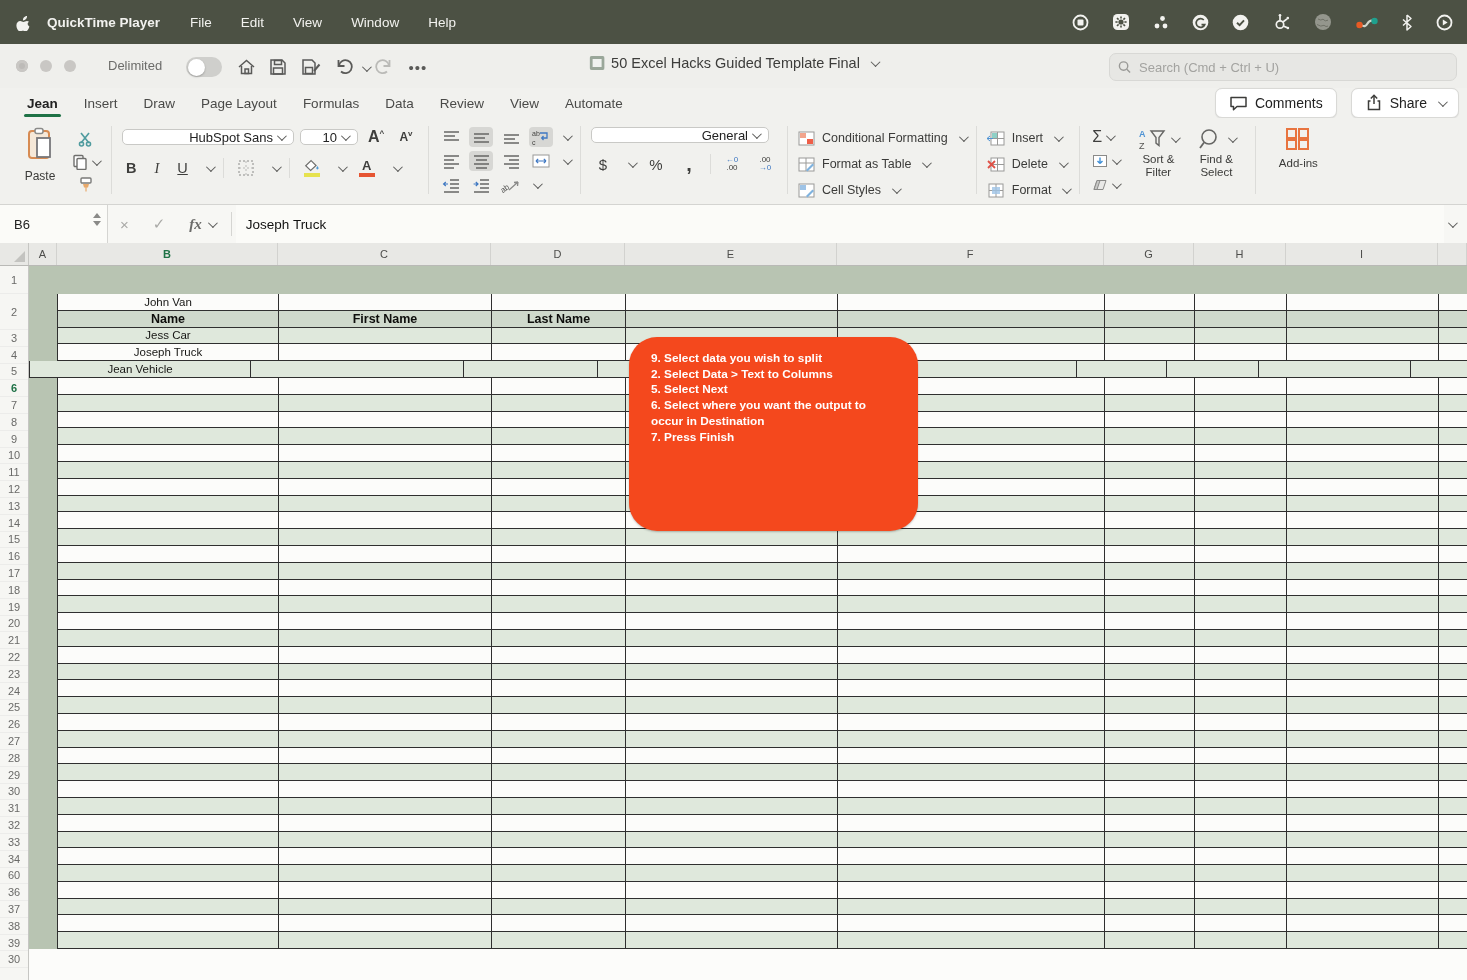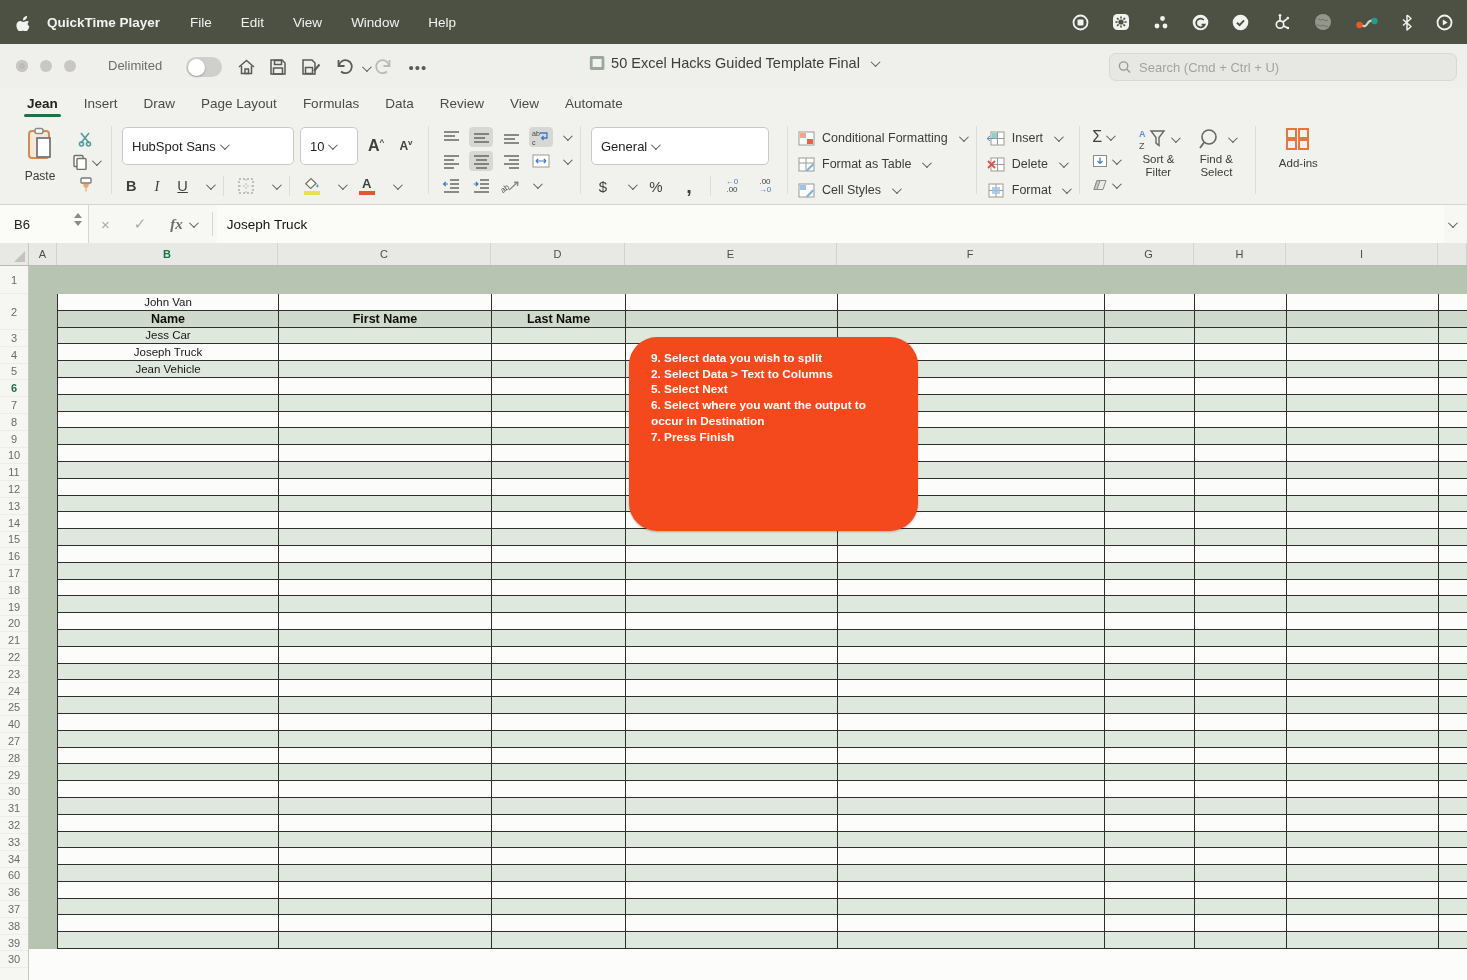--- a/index.html
+++ b/index.html
@@ -48,22 +48,22 @@
   .vdiv{width:1px;height:68px;background:#dcdcd9;margin:8px 10px 0 10px;flex:none;}
   .rgrp{flex:none;padding-top:9px;}
   .chev{display:inline-block;width:6px;height:6px;border-right:1.4px solid #5c5c5a;border-bottom:1.4px solid #5c5c5a;
     transform:rotate(45deg) translateY(-2px);margin-left:4px;flex:none;}
   .rlabel{font-size:12px;color:#3b3b39;}
   .paste-btn{display:inline-flex;flex-direction:column;align-items:center;gap:4px;width:52px;}
   .grp-clip{display:flex;}
   .clip-col{display:flex;flex-direction:column;gap:3px;margin-left:4px;margin-top:2px;}
   .mini{display:flex;align-items:center;justify-content:center;height:20px;min-width:24px;background:transparent;border:none;padding:0 2px;}
   .rrow{display:flex;align-items:center;gap:6px;margin-bottom:7px;}
-  .select{background:#fff;border:1px solid #c9c9c6;border-radius:5px;height:38px;display:flex;align-items:center;
-    padding:0 9px;font-size:13px;color:#222;justify-content:flex-start;box-sizing:border-box;}
+  .select{background:#fff;border:1px solid #c9c9c6;border-radius:5px;height:16px;display:flex;align-items:center;
+    padding:0 9px;font-size:13px;color:#222;justify-content:flex-end;box-sizing:border-box;}
   .font-select{width:172px;}
   .size-select{width:58px;}
   .fsz{font-size:14px;color:#3e3e3c;font-weight:600;position:relative;}
   .fsz sup{font-size:8px;position:relative;top:-4px;}
   .fmtbtn{font-size:14.5px;color:#3e3e3c;background:none;border:none;padding:0 4px;height:22px;display:flex;align-items:center;}
   .fmtbtn.b{font-weight:700;}
   .fmtbtn.i{font-style:italic;font-family:"Liberation Serif",serif;}
   .fmtbtn.u{text-decoration:underline;}
   .ficon-a{display:inline-block;font-size:13px;font-weight:600;color:#3e3e3c;line-height:12px;}
   .colorbar{display:block;width:16px;height:4px;margin-top:1px;}
@@ -80,21 +80,21 @@
   .stylerow .rlabel{font-size:12.5px;}
   .ed-wrap{display:flex;}
   .ed-col{display:flex;flex-direction:column;gap:4px;margin-right:8px;}
   .ed-col .mini{justify-content:flex-start;}
   .bigbtn{display:flex;flex-direction:column;align-items:center;width:58px;text-align:center;}
   .bigbtn .rlabel{font-size:11.5px;line-height:13px;margin-top:2px;white-space:pre-line;}
   .sigma{font-size:16px;color:#3e3e3c;}
   
   .fbar{position:absolute;left:0;top:205px;width:100%;height:38px;background:#f7f7f4;border-bottom:1px solid #c9c9c6;
     display:flex;align-items:center;}
-  .namebox{width:89px;height:100%;border-right:1px solid #d5d5d2;display:flex;align-items:center;box-sizing:border-box;
+  .namebox{width:108px;height:100%;border-right:1px solid #d5d5d2;display:flex;align-items:center;box-sizing:border-box;
     padding-left:14px;font-size:13px;color:#222;position:relative;background:#fbfbf8;}
   .stepper{position:absolute;right:6px;top:8px;display:flex;flex-direction:column;gap:3px;}
   .stepper i{width:0;height:0;border-left:4px solid transparent;border-right:4px solid transparent;}
   .stepper .up{border-bottom:5px solid #8a8a88;}
   .stepper .dn{border-top:5px solid #8a8a88;}
   .fbtn{background:none;border:none;color:#a9a9a6;font-size:15px;display:flex;align-items:center;padding:0 12px;height:100%;}
   .fbtn.fx{color:#6c6c6a;font-family:"Liberation Serif",serif;font-style:italic;font-size:15px;font-weight:600;}
   .fdiv{width:1px;height:24px;background:#d5d5d2;margin:0 4px;}
   .finput{flex:1;height:100%;display:flex;align-items:center;padding-left:10px;font-size:13.5px;color:#111;background:#fbfbf8;}
   .fbar-expand{margin-right:12px;}
@@ -297,20 +297,37 @@
         <span class="rtab active">Jean</span>
         <span class="rtab">Insert</span>
         <span class="rtab">Draw</span>
         <span class="rtab">Page Layout</span>
         <span class="rtab">Formulas</span>
         <span class="rtab">Data</span>
         <span class="rtab">Review</span>
         <span class="rtab">View</span>
         <span class="rtab">Automate</span>
       </nav>
+    <div class="tab-actions">
+      <button class="pillbtn">
+        <svg width="19" height="17" viewBox="0 0 19 17" fill="none" stroke="#3c3c3a" stroke-width="1.5">
+            <path d="M2 2.5 H17 V11.5 H8 L4.5 14.8 V11.5 H2 Z" stroke-linejoin="round"></path>
+          </svg>
+        <span>Comments</span>
+      </button>
+      <button class="pillbtn">
+        <svg width="18" height="18" viewBox="0 0 18 18" fill="none" stroke="#3c3c3a" stroke-width="1.5">
+            <path d="M5.5 7 H3.5 V15.5 H14.5 V7 H12.5"></path>
+            <path d="M9 1.5 V10"></path>
+            <path d="M5.8 4.5 L9 1.3 L12.2 4.5"></path>
+          </svg>
+        <span>Share</span>
+        <span class="chev"></span>
+      </button>
+    </div>
   </div>
 
   <div class="ribbon">
     <div class="rgrp grp-clip">
       <div class="paste-btn">
         <span><svg width="30" height="34" viewBox="0 0 30 34">
               <rect x="4" y="4" width="20" height="27" rx="3" fill="#f6e8d8" stroke="#d78b52" stroke-width="2"></rect>
               <rect x="10" y="1.5" width="8" height="5" rx="2" fill="#fff" stroke="#8a8a88" stroke-width="1.5"></rect>
               <rect x="12" y="11" width="13" height="19" fill="#fff" stroke="#77777a" stroke-width="1.8"></rect>
             </svg></span>
@@ -696,21 +713,21 @@
           <div class="rowhdr" style="height: 16.8px;">16</div>
           <div class="rowhdr" style="height: 16.8px;">17</div>
           <div class="rowhdr" style="height: 16.8px;">18</div>
           <div class="rowhdr" style="height: 16.8px;">19</div>
           <div class="rowhdr" style="height: 16.8px;">20</div>
           <div class="rowhdr" style="height: 16.8px;">21</div>
           <div class="rowhdr" style="height: 16.8px;">22</div>
           <div class="rowhdr" style="height: 16.8px;">23</div>
           <div class="rowhdr" style="height: 16.8px;">24</div>
           <div class="rowhdr" style="height: 16.8px;">25</div>
-          <div class="rowhdr" style="height: 16.8px;">40</div>
+          <div class="rowhdr" style="height: 16.8px;">26</div>
           <div class="rowhdr" style="height: 16.8px;">27</div>
           <div class="rowhdr" style="height: 16.8px;">28</div>
           <div class="rowhdr" style="height: 16.8px;">29</div>
           <div class="rowhdr" style="height: 16.8px;">30</div>
           <div class="rowhdr" style="height: 16.8px;">31</div>
           <div class="rowhdr" style="height: 16.8px;">32</div>
           <div class="rowhdr" style="height: 16.8px;">33</div>
           <div class="rowhdr" style="height: 16.8px;">34</div>
           <div class="rowhdr" style="height: 16.8px;">60</div>
           <div class="rowhdr" style="height: 16.8px;">36</div>
@@ -770,21 +787,21 @@
               <div class="cell vline" style="width: 213px; flex: 0 0 auto; background: rgb(252, 252, 250);"></div>
               <div class="cell vline" style="width: 134px; flex: 0 0 auto; background: rgb(252, 252, 250);"></div>
               <div class="cell vline" style="width: 212px; flex: 0 0 auto; background: rgb(252, 252, 250);"></div>
               <div class="cell vline" style="width: 267px; flex: 0 0 auto; background: rgb(252, 252, 250);"></div>
               <div class="cell vline" style="width: 90px; flex: 0 0 auto; background: rgb(252, 252, 250);"></div>
               <div class="cell vline" style="width: 92px; flex: 0 0 auto; background: rgb(252, 252, 250);"></div>
               <div class="cell vline" style="width: 152px; flex: 0 0 auto; background: rgb(252, 252, 250);"></div>
               <div class="cell" style="width: 29px; flex: 1 1 0%; background: rgb(252, 252, 250);"></div>
             </div>
           </div>
-          <div class="grow" style="height: 16.8px;">
+          <div class="grow" style="height: 16.8px; flex-direction: column;">
             <div class="acell"></div>
             <div class="tpart">
               <div class="cell vline" style="width: 221px; flex: 0 0 auto; background: rgb(223, 232, 220);">Jean Vehicle</div>
               <div class="cell vline" style="width: 213px; flex: 0 0 auto; background: rgb(223, 232, 220);"></div>
               <div class="cell vline" style="width: 134px; flex: 0 0 auto; background: rgb(223, 232, 220);"></div>
               <div class="cell vline" style="width: 212px; flex: 0 0 auto; background: rgb(223, 232, 220);"></div>
               <div class="cell vline" style="width: 267px; flex: 0 0 auto; background: rgb(223, 232, 220);"></div>
               <div class="cell vline" style="width: 90px; flex: 0 0 auto; background: rgb(223, 232, 220);"></div>
               <div class="cell vline" style="width: 92px; flex: 0 0 auto; background: rgb(223, 232, 220);"></div>
               <div class="cell vline" style="width: 152px; flex: 0 0 auto; background: rgb(223, 232, 220);"></div>

